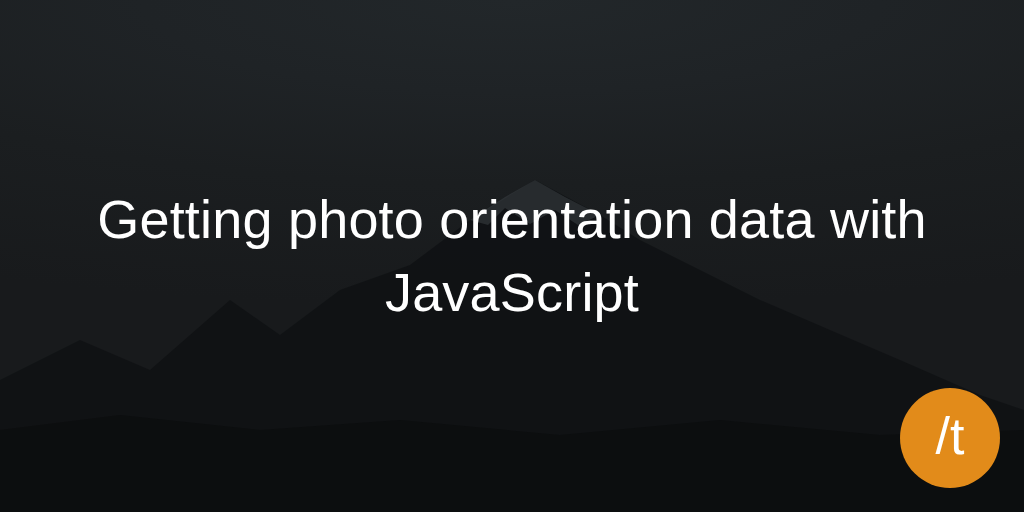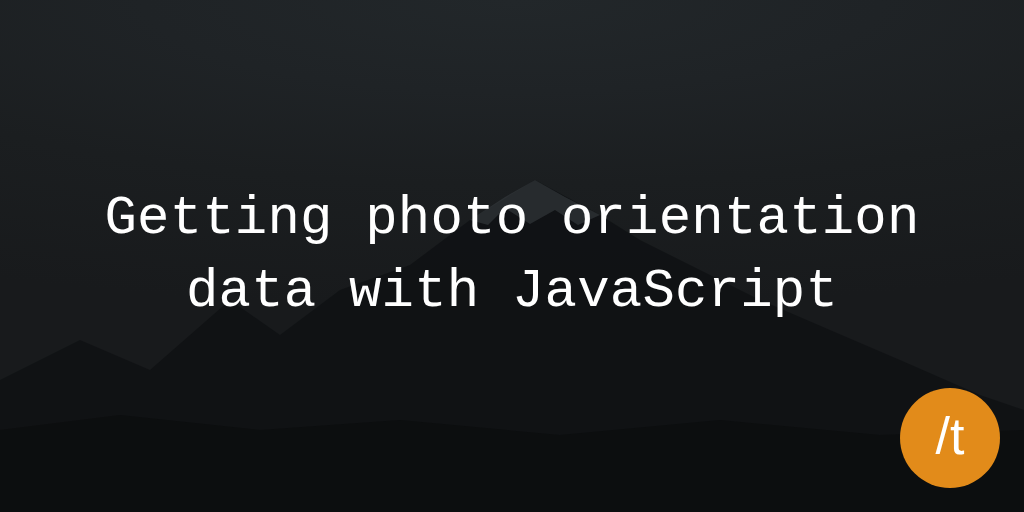--- a/index.html
+++ b/index.html
@@ -22,21 +22,20 @@
       pointer-events: none;
     }
     .title-wrap {
       position: absolute;
       top: 0; left: 0; right: 0; bottom: 0;
       display: flex;
       align-items: center;
       justify-content: center;
       text-align: center;
       padding: 0 80px;
-      font-family: Liberation Mono, monospace;
     }
     .title {
       color: #ffffff;
       font-size: 54px;
       line-height: 1.35;
       font-weight: 400;
       letter-spacing: 0.2px;
     }
     .logo {
       position: absolute;

